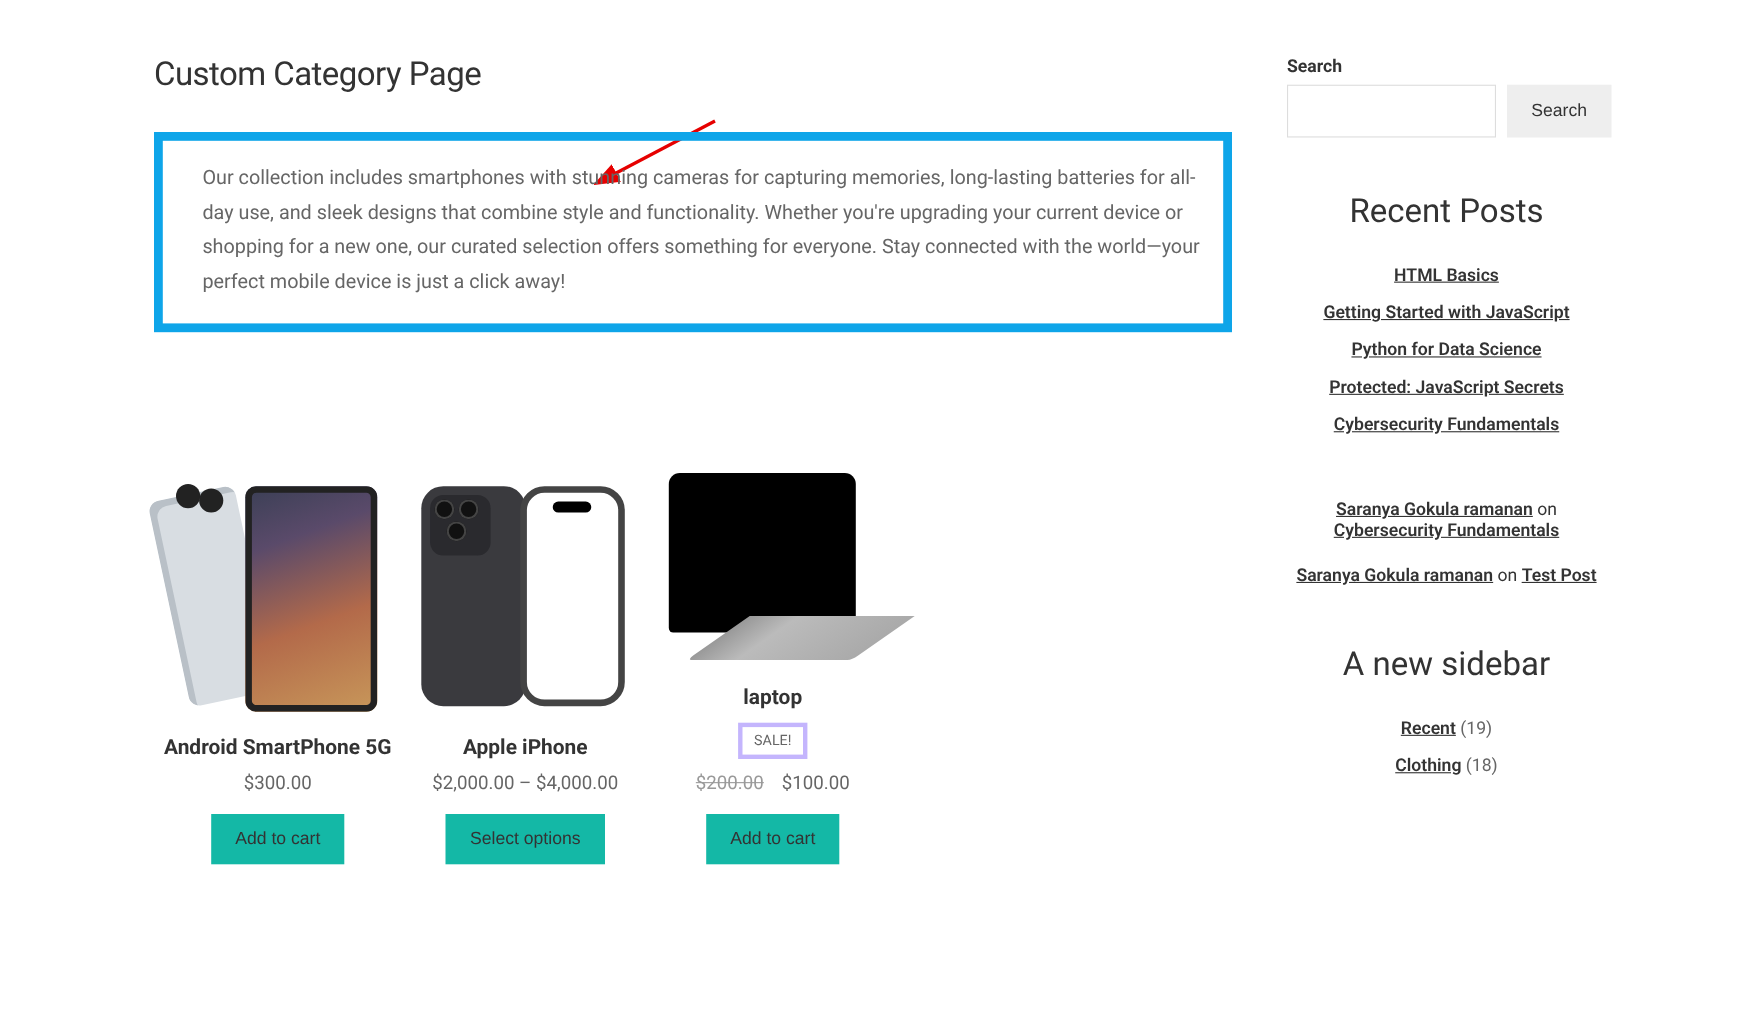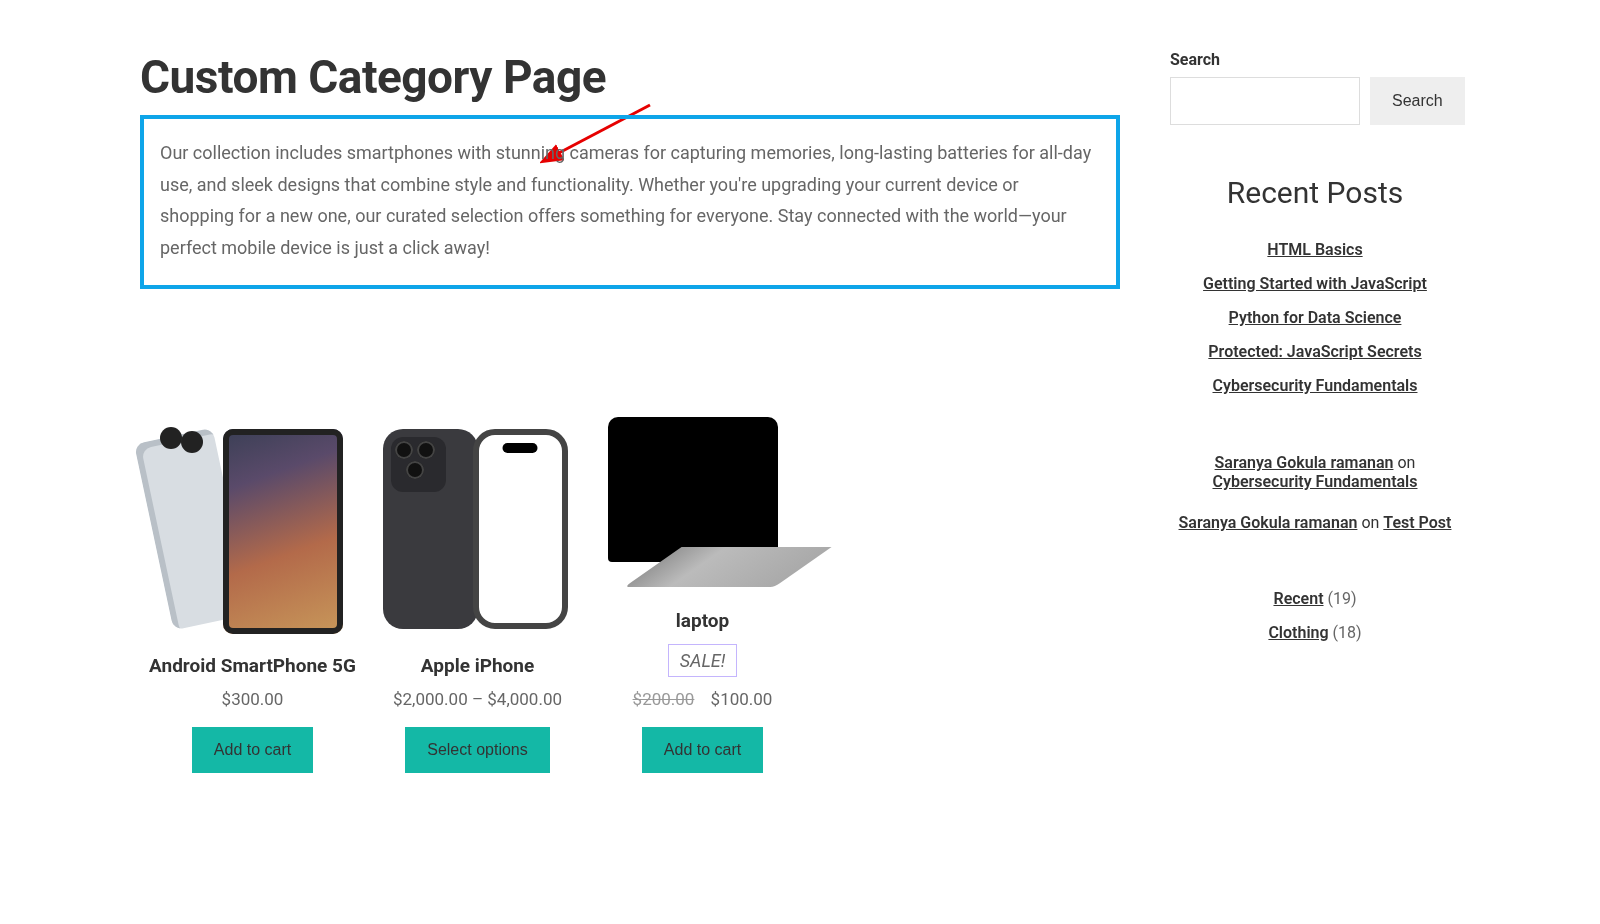--- a/index.html
+++ b/index.html
@@ -13,46 +13,46 @@
       display: flex;
       max-width: 1400px;
       margin: 0 auto;
       padding: 50px 40px 0 40px;
       gap: 50px;
     }
     .main { flex: 1; min-width: 0; }
     .sidebar { width: 290px; flex-shrink: 0; }
 
     .page-title {
-      font-size: 46px;
-      font-weight: 700;
+      font-size: 30px;
+      font-weight: 400;
       color: #333;
-      margin-bottom: 11px;
+      margin-bottom: 35px;
       letter-spacing: -0.5px;
     }
 
     .annotation-wrap { position: relative; }
     .annotation-text {
       position: absolute;
       top: -45px;
       right: -60px;
       color: #e60000;
       font-size: 18px;
       white-space: nowrap;
     }
     .annotation-arrow {
       position: absolute;
       top: -15px;
       right: 460px;
       pointer-events: none;
     }
 
     .desc-box {
-      border: 4px solid #0ea5e9;
-      padding: 18px 20px 22px 16px;
+      border: 8px solid #0ea5e9;
+      padding: 18px 20px 22px 36px;
       position: relative;
     }
     .desc-text {
       color: #666;
       font-size: 18px;
       line-height: 1.75;
     }
 
     .products {
       display: flex;
@@ -130,22 +130,22 @@
     }
 
     .product-name {
       color: #333;
       font-size: 19px;
       line-height: 1.3;
       margin-bottom: 10px;
     }
     .product-price { color:#666; font-size:17px; margin-bottom: 8px;}
     .sale-badge {
-      display:inline-block; border:1px solid #c4b5fd; padding:5px 11px; font-size:18px;
-      color:#666; margin-bottom:12px; background:#fff;font-style:italic;
+      display:inline-block; border:4px solid #c4b5fd; padding:5px 11px; font-size:13px;
+      color:#666; margin-bottom:12px; background:#fff;
     }
     .strike { text-decoration: line-through; color:#999; margin-right:12px;}
     .btn {
       display:inline-block; background:#14b8a6; color:#333; padding:14px 22px;
       font-size:16px; border:none; cursor:pointer; margin-top:10px;
     }
 
     
     .search-label { font-weight:700; font-size:16px; margin-bottom:8px;}
     .search-row { display:flex; gap:10px; margin-bottom:50px;}
@@ -267,20 +267,21 @@
         <a href="#">Cybersecurity Fundamentals</a>
       </div>
       <div class="comment-item">
         <a href="#">Saranya Gokula ramanan</a>
         <span class="on">on</span>
         <a href="#">Test Post</a>
       </div>
     </div>
 
     <div class="widget">
+      <h2 class="widget-title">A new sidebar</h2>
       <ul>
         <li>
           <a href="#">Recent</a>
           <span class="cat-count">(19)</span>
         </li>
         <li>
           <a href="#">Clothing</a>
           <span class="cat-count">(18)</span>
         </li>
       </ul>

